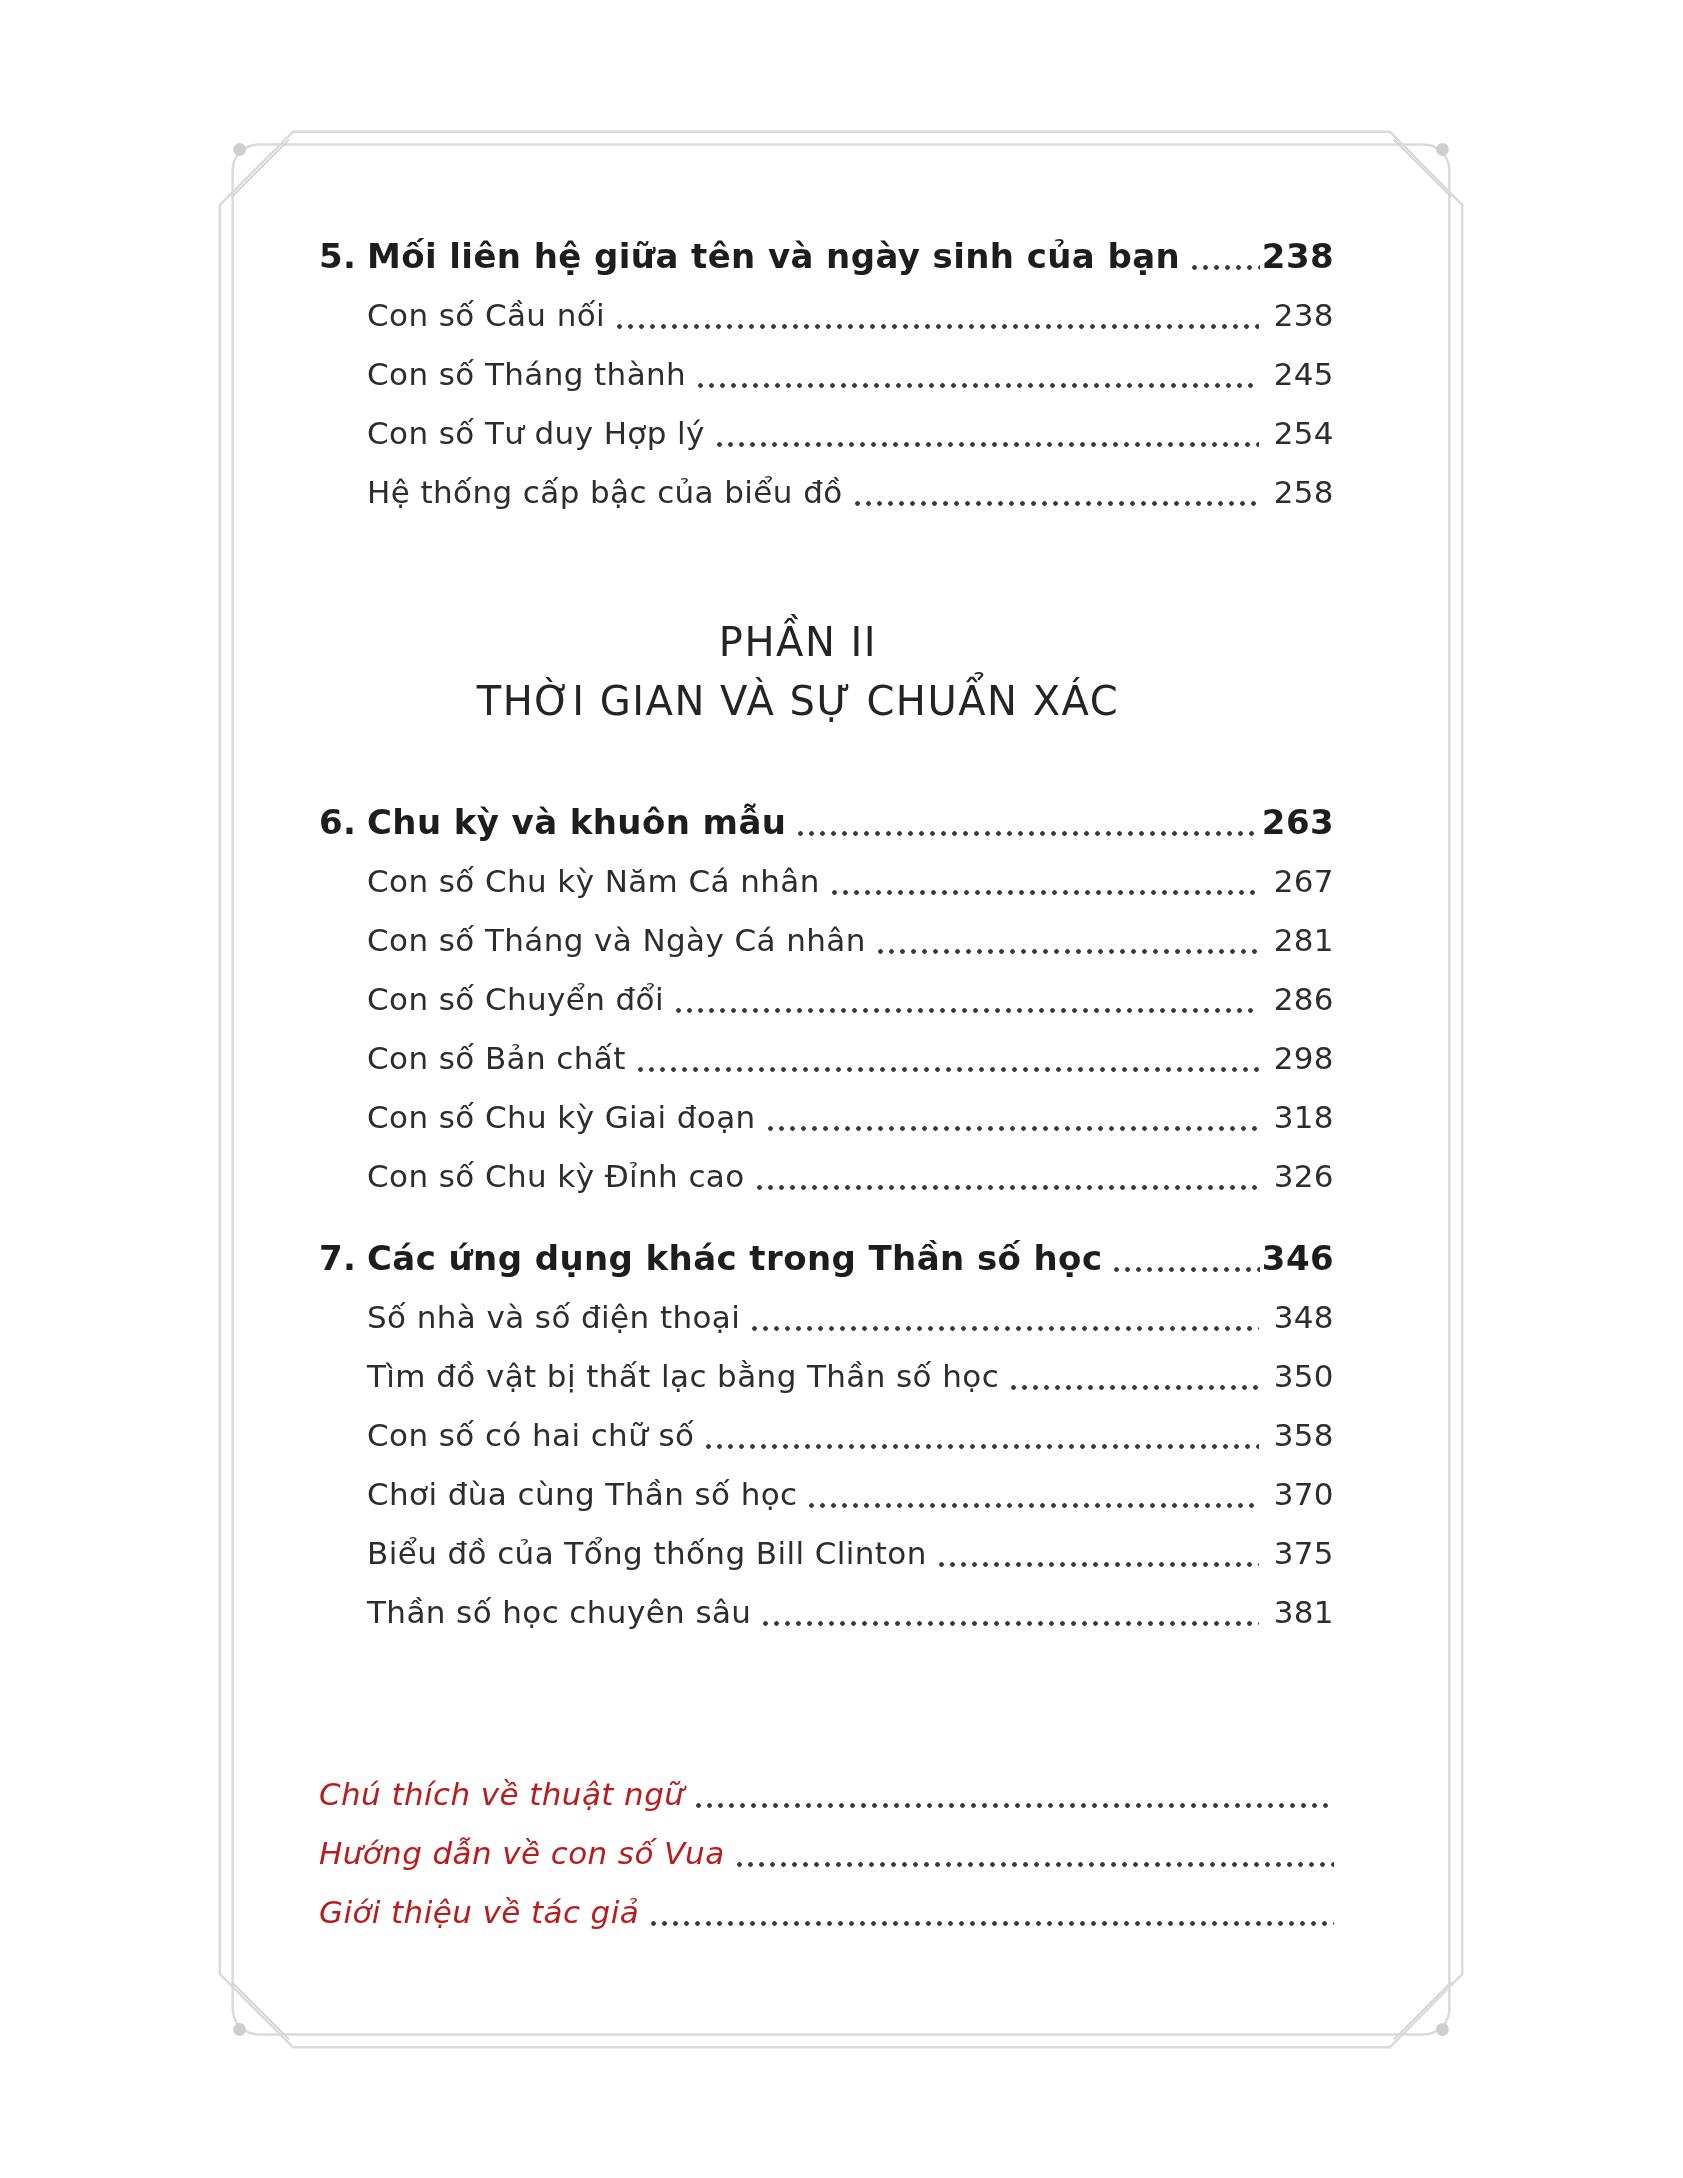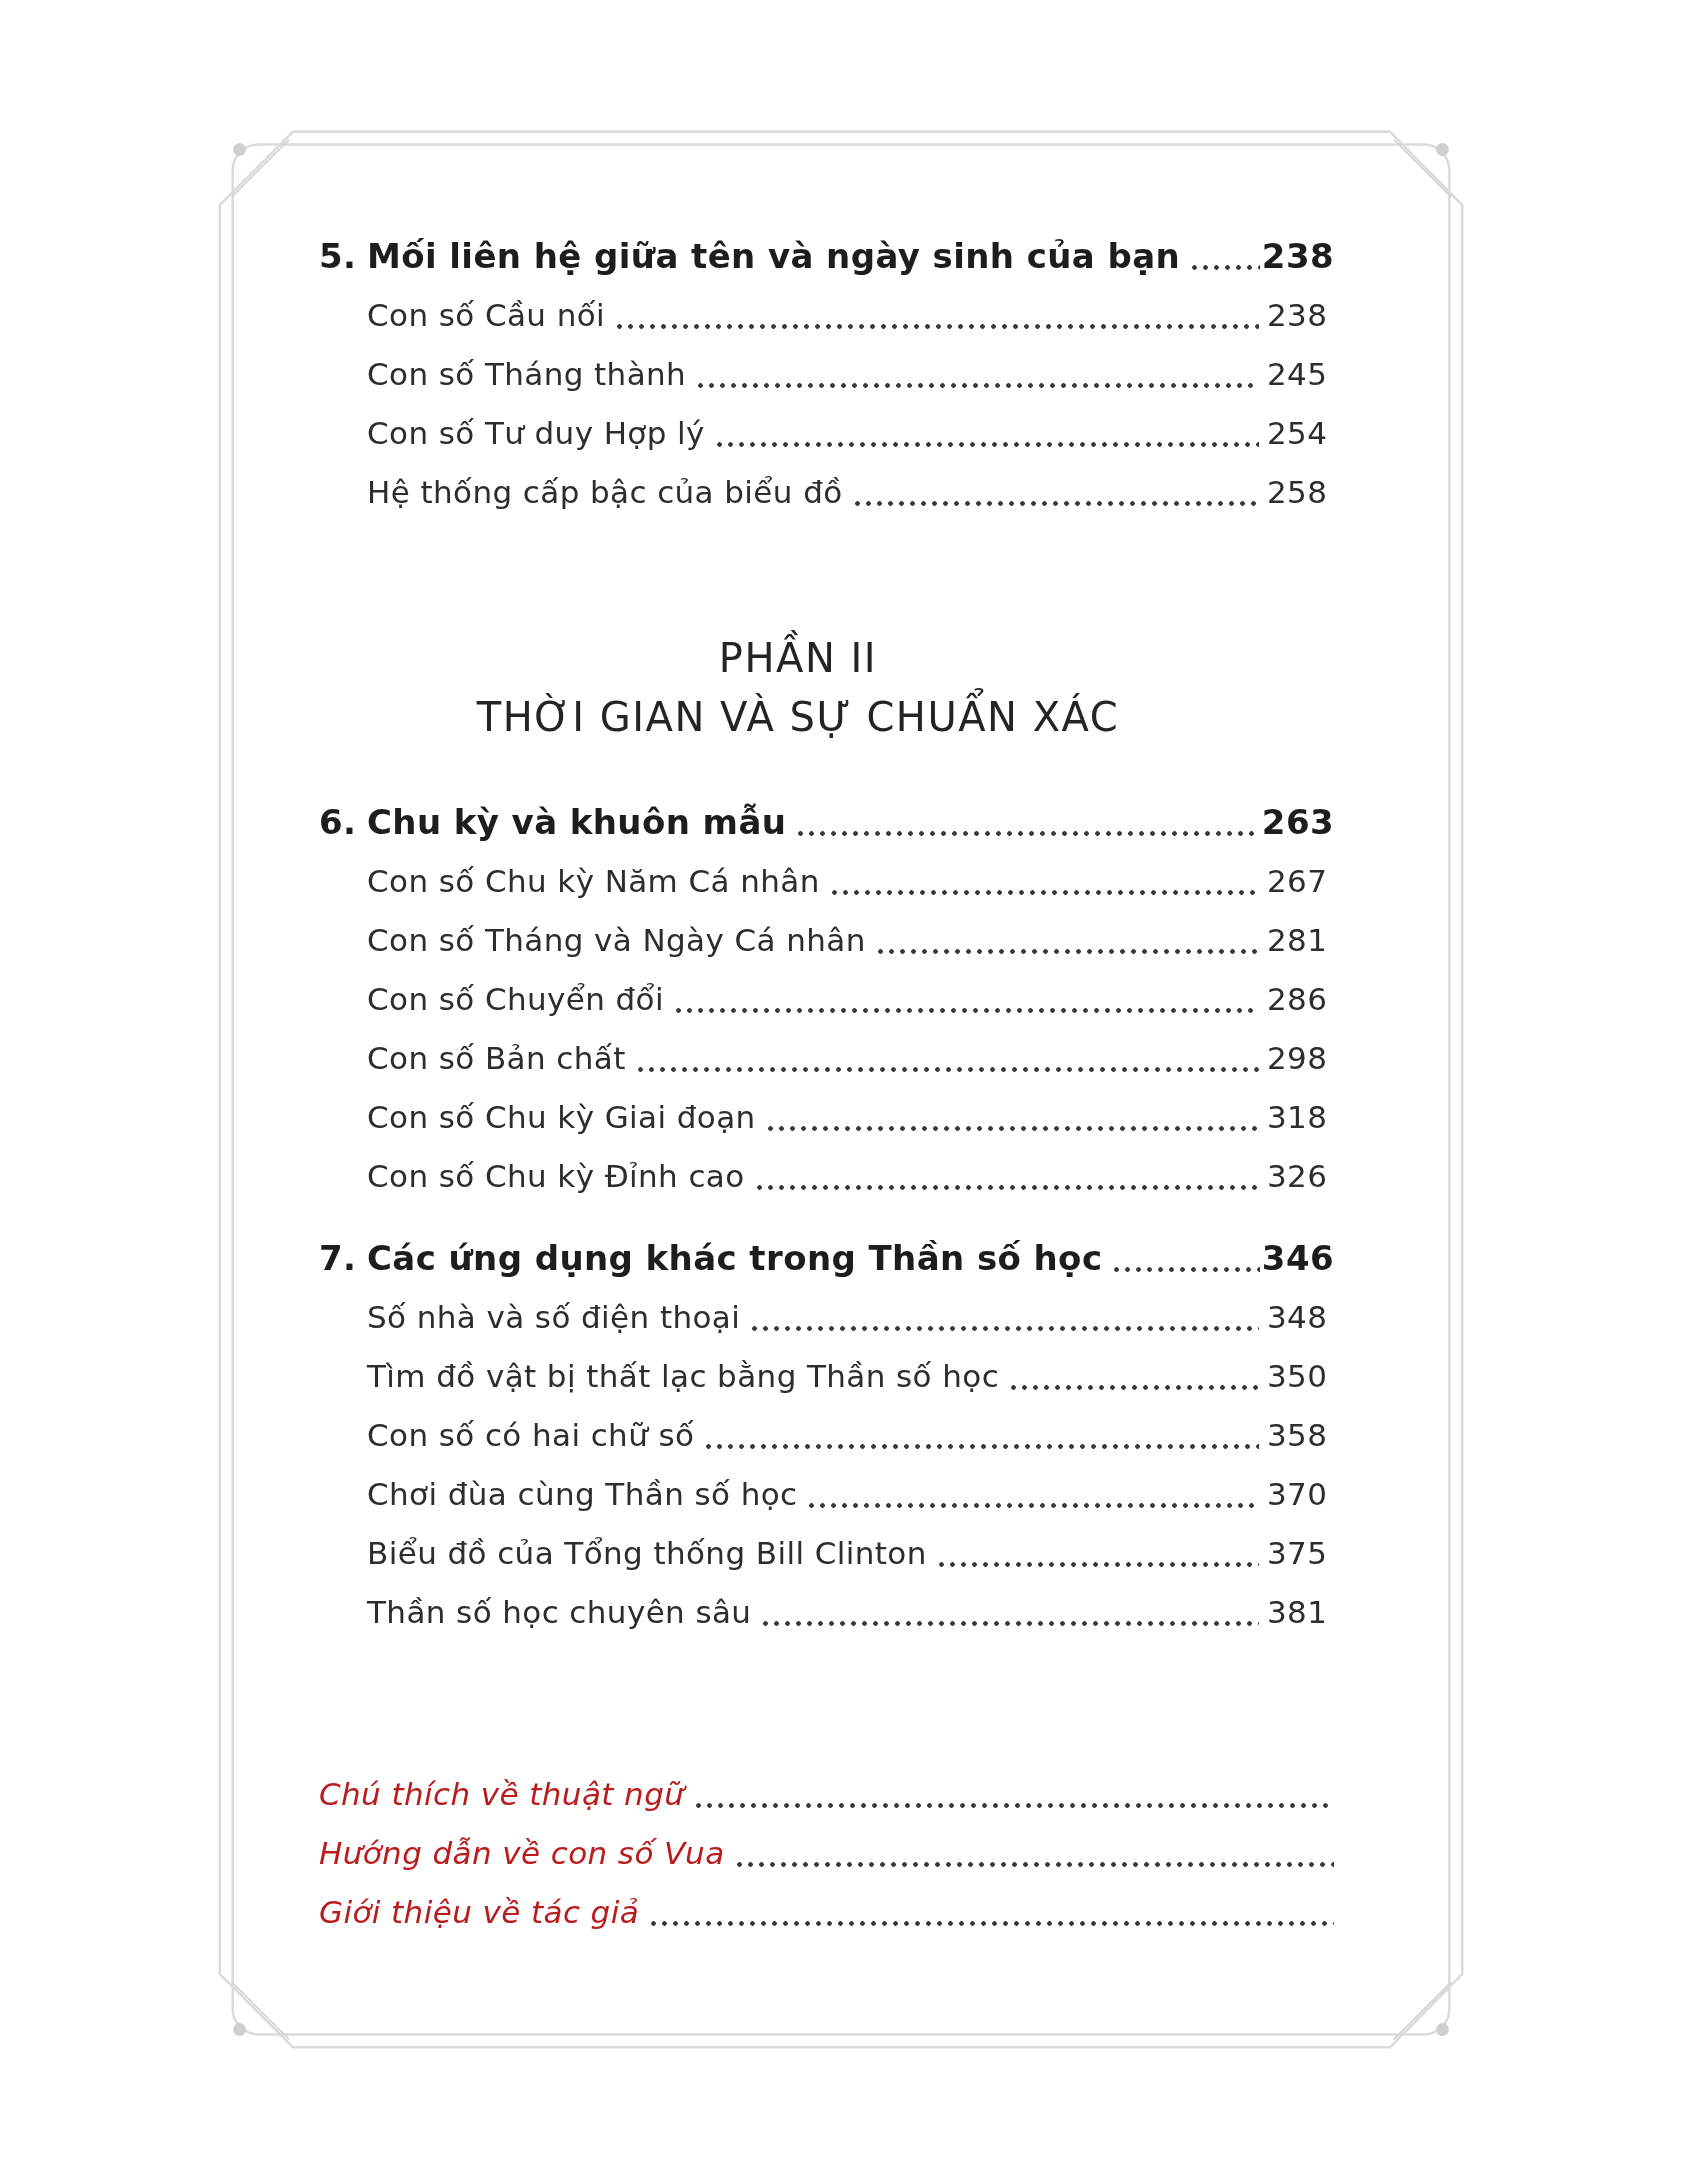--- a/index.html
+++ b/index.html
@@ -27,27 +27,27 @@
     flex:1 1 auto;
     height:5px;
     align-self:center;
     transform:translateY(12px);
     margin:0 8px 0 12px;
     background-image:radial-gradient(circle at 2.5px 2.5px,#3a3a3a 2px,rgba(0,0,0,0) 2.6px);
     background-size:11px 5px;
     background-repeat:repeat-x;
     background-position:left center;
   }
-  .pg{flex:0 0 auto;min-width:67px;text-align:left;}
+  .pg{flex:0 0 auto;min-width:67px;text-align:right;}
   .row.head{font-weight:bold;color:#1d1d1d;font-size:34px;}
   .row.head .leader{margin-right:2px;}
 
   
   .part-header{
-    position:absolute;left:220px;top:628px;width:1156px;
+    position:absolute;left:220px;top:612px;width:1156px;
     color:#242424;
   }
   .part-header .phrow{
     height:59px;display:flex;align-items:center;justify-content:center;
     font-size:40px;letter-spacing:1.5px;
   }
 
   
   .back-block{position:absolute;left:319px;top:1764px;width:1015px;}
   .back-block .row{font-style:italic;color:#b91c1c;}

